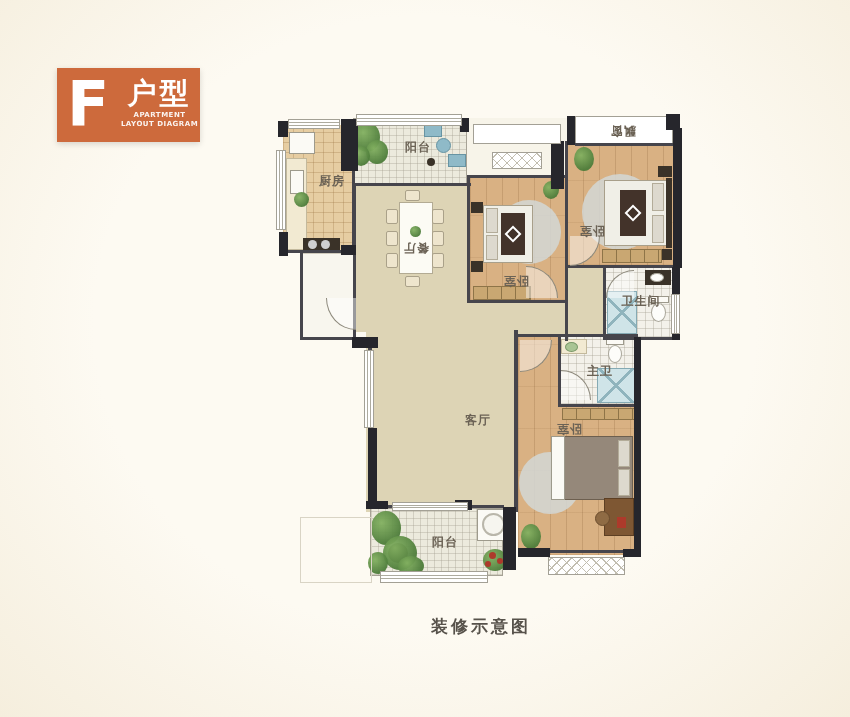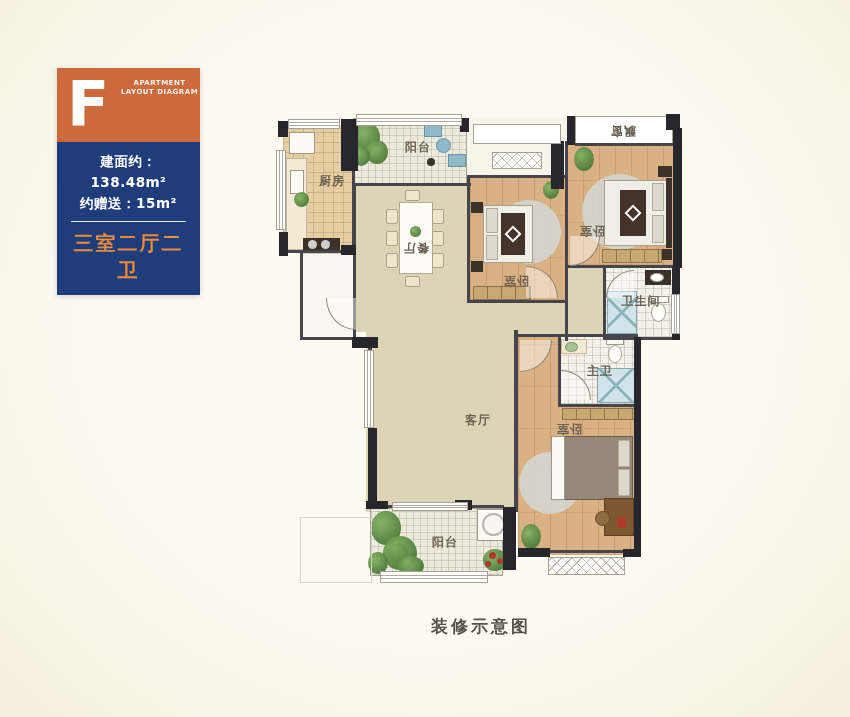--- a/index.html
+++ b/index.html
@@ -82,31 +82,26 @@
 </style>
 </head>
 <body>
 
 <div class="canvas">
 
   <div class="badge">
     <div class="badge-top">
       <div class="badge-letter">F</div>
       <div class="badge-right">
+        <div class="badge-type">户型</div>
         <div class="badge-sub">
           <div>APARTMENT</div>
           <div>LAYOUT DIAGRAM</div>
         </div>
       </div>
-    </div>
-    <div class="badge-bottom">
-      <div class="badge-area">建面约：138.48m²</div>
-      <div class="badge-area">约赠送：15m²</div>
-      <div class="badge-divider"></div>
-      <div class="badge-layout">三室二厅二卫</div>
     </div>
   </div>
 
   <div class="plan" id="plan">
 
     <div class="room floor-tile-tan" style="left:283px;top:125px;width:72px;height:128px;"></div>
     <div class="room foyer" style="left:302px;top:253px;width:54px;height:86px;"></div>
     <div class="room floor-tile-light" style="left:353px;top:118px;width:114px;height:68px;"></div>
     <div class="room entryhall" style="left:467px;top:118px;width:100px;height:59px;"></div>
     <div class="room floor-cream" style="left:356px;top:186px;width:111px;height:146px;"></div>

